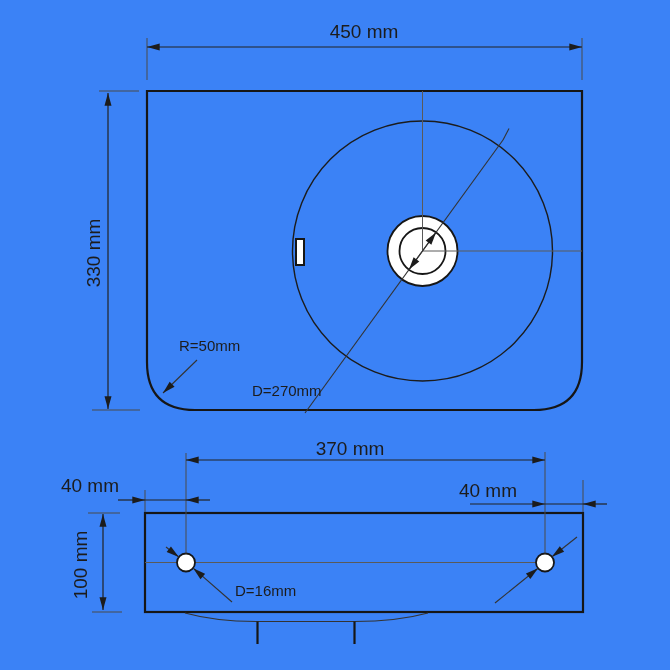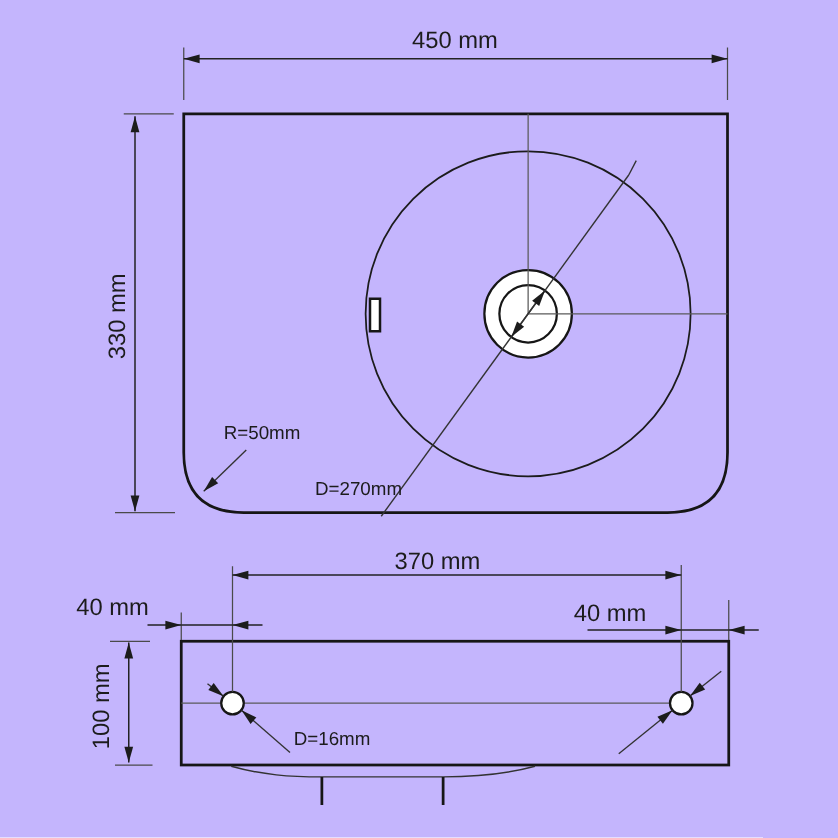--- a/index.html
+++ b/index.html
@@ -1,17 +1,17 @@
 <!DOCTYPE html>
 <html><head>
 <meta charset="utf-8">
 <style>
   html,body{margin:0;padding:0;background:#ffffff;}
   .canvas{
-    width:670px;height:670px;position:relative;background:#c4b5fd;
+    width:670px;height:670px;position:relative;background:#3b82f6;
     font-family:"Liberation Sans", sans-serif;
   }
   svg{display:block;}
   text{
     font-family:"Liberation Sans", sans-serif;
     fill:#1c1c1c;
   }
   .dim-text{font-size:19px;}
   .note-text{font-size:15px;}
   .outline{stroke:#161616;stroke-width:2.2;fill:none;}

